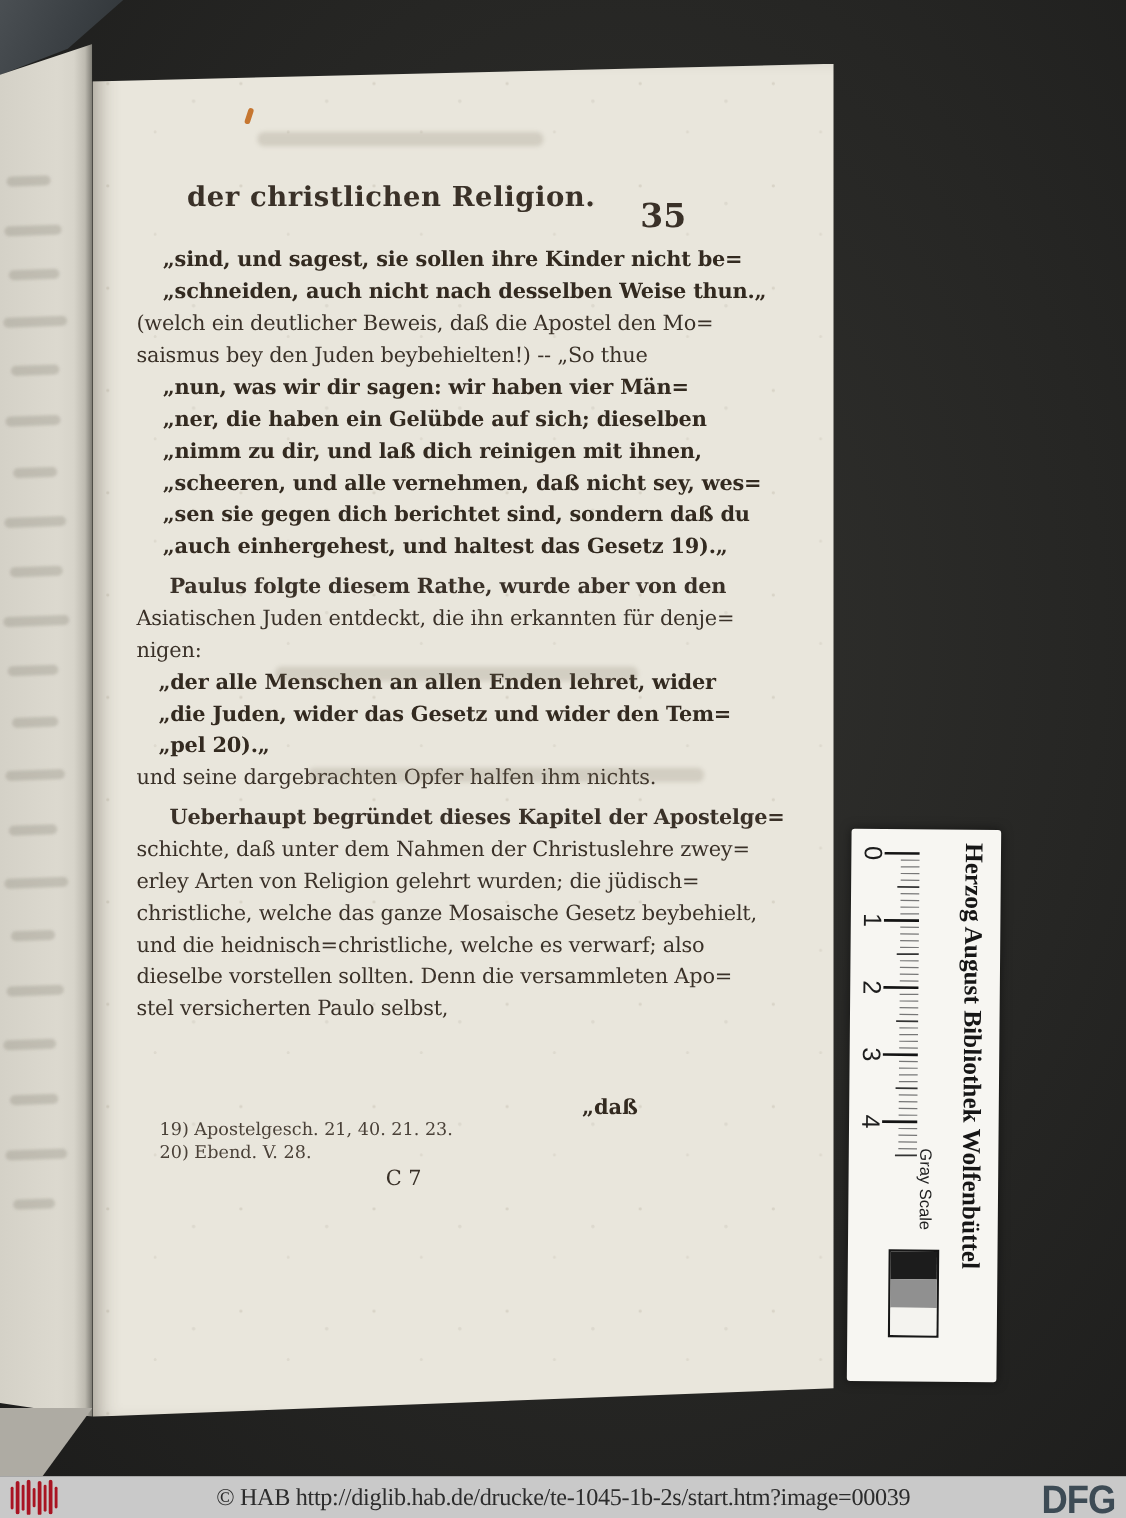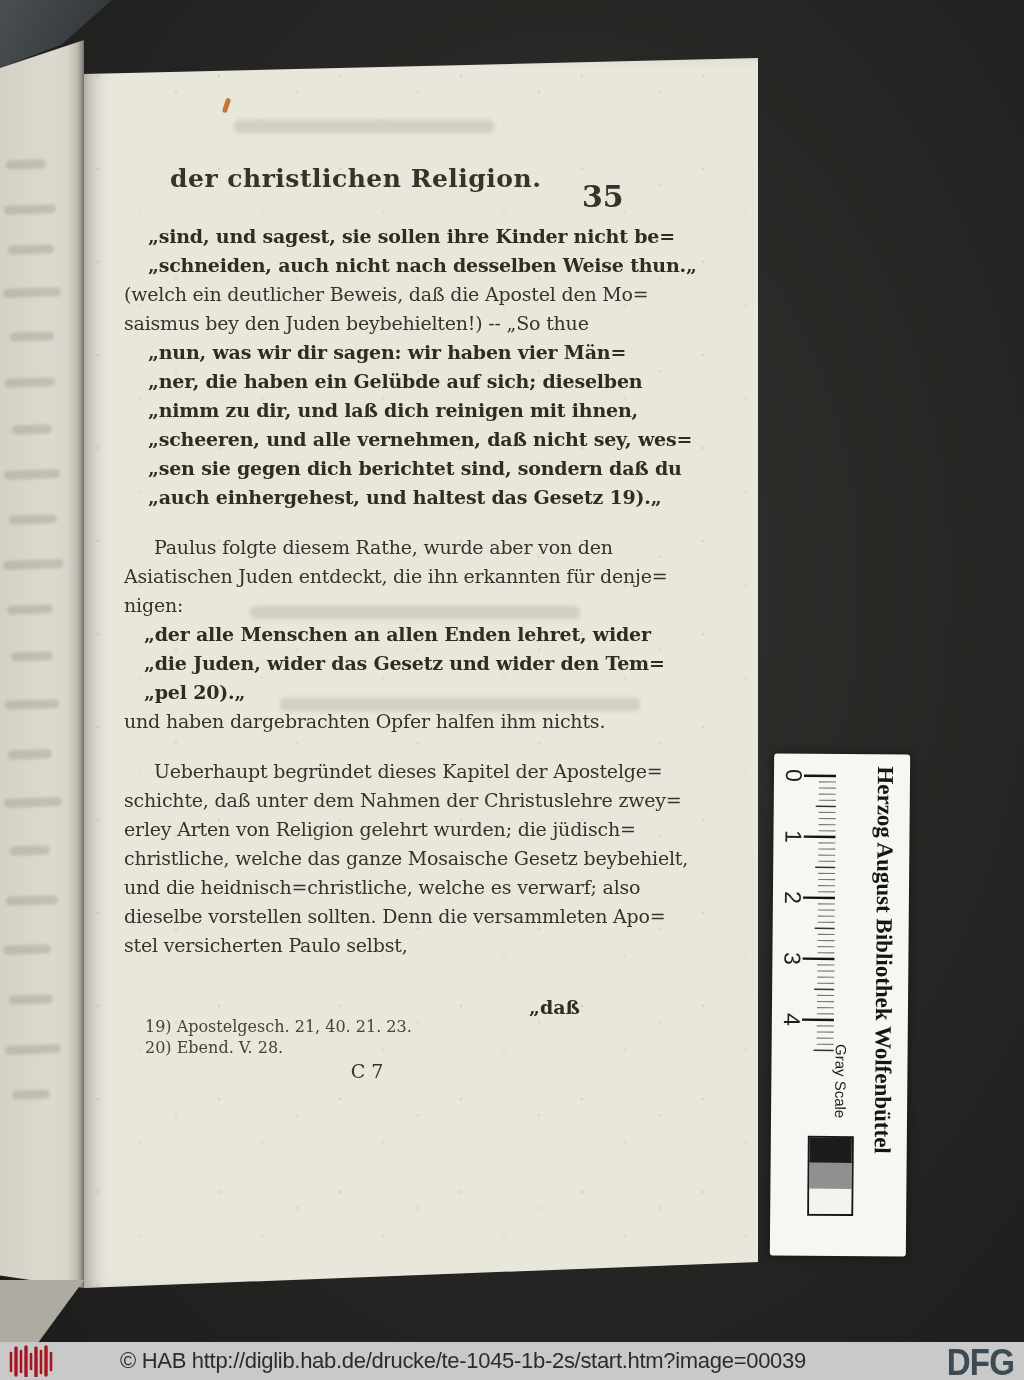--- a/index.html
+++ b/index.html
@@ -40,21 +40,21 @@
   .running-title{position:absolute;left:86px;top:106px;width:400px;text-align:left;
     font-size:25px;font-weight:700;color:var(--ink);letter-spacing:.5px;}
   .page-number{position:absolute;left:498px;top:121px;width:50px;
     font-size:30px;font-weight:700;color:var(--ink);}
   .ink-fleck{position:absolute;left:140px;top:40px;width:5px;height:15px;border-radius:3px;
     background:#c2691d;transform:rotate(18deg);opacity:.9;}
   .text-block{position:absolute;left:40px;top:164px;width:546px;}
   .tline{white-space:nowrap;line-height:29px;font-size:19px;letter-spacing:-0.2px;}
   .tline.q{font-weight:700;color:var(--ink-bold);margin-left:24px;}
   .tline.n{font-weight:400;color:var(--ink);}
-  .tline.ip{text-indent:30px;margin-top:21px;}
+  .tline.ip{text-indent:30px;margin-top:7px;font-weight:bold;}
   .tline.iq{margin-left:20px;}
   .page-smudge{position:absolute;height:13px;border-radius:6px;
     background:rgba(118,110,92,.20);filter:blur(2px);}
   .catchword{position:absolute;left:360px;top:938px;width:136px;text-align:right;
     font-size:19px;font-weight:700;color:var(--ink-bold);}
   .footnotes{position:absolute;left:61px;top:958px;width:420px;}
   .footnote{font-size:16px;line-height:21px;color:#4a4138;white-space:nowrap;}
   .signature{position:absolute;left:238px;top:1002px;width:90px;text-align:center;
     font-size:19px;color:var(--ink);}
   
@@ -74,22 +74,22 @@
   .patch-stack{position:absolute;left:37px;top:382px;width:46px;height:80px;
     border:2px solid #161616;display:flex;flex-direction:column;}
   .patch{flex:1;}
   .patch.black{background:var(--black-patch);}
   .patch.gray{background:var(--gray-patch);}
   .patch.white{background:#f4f3ef;}
   
   .footer-bar{position:absolute;left:0;top:1342px;width:1024px;height:38px;
     background:var(--footer-bar);display:flex;align-items:center;}
   .hab-logo{position:absolute;left:8px;top:3px;}
-  .footer-url{position:absolute;left:120px;right:120px;
-    font-family:Liberation Sans, sans-serif;font-size:22px;letter-spacing:-0.3px;
+  .footer-url{position:absolute;left:120px;right:120px;text-align:center;
+    font-family:Liberation Serif, serif;font-size:22px;letter-spacing:-0.3px;
     color:var(--footer-text);white-space:nowrap;}
   .dfg-logo{position:absolute;right:10px;top:0px;
     font-family:"Liberation Sans",sans-serif;font-weight:bold;font-size:36px;
     color:var(--dfg-logo);letter-spacing:-1px;transform:scaleX(.92);transform-origin:right center;}
 </style>
 </head>
 <body>
 
 <div class="topleft-wedge"></div>
 
@@ -132,21 +132,21 @@
       <div class="tline q">„nimm zu dir, und laß dich reinigen mit ihnen,</div>
       <div class="tline q">„scheeren, und alle vernehmen, daß nicht sey, wes=</div>
       <div class="tline q">„sen sie gegen dich berichtet sind, sondern daß du</div>
       <div class="tline q">„auch einhergehest, und haltest das Gesetz 19).„</div>
       <div class="tline n ip">Paulus folgte diesem Rathe, wurde aber von den</div>
       <div class="tline n">Asiatischen Juden entdeckt, die ihn erkannten für denje=</div>
       <div class="tline n">nigen:</div>
       <div class="tline q iq">„der alle Menschen an allen Enden lehret, wider</div>
       <div class="tline q iq">„die Juden, wider das Gesetz und wider den Tem=</div>
       <div class="tline q iq">„pel 20).„</div>
-      <div class="tline n">und haben dargebrachten Opfer halfen ihm nichts.</div>
+      <div class="tline n">und seine dargebrachten Opfer halfen ihm nichts.</div>
       <div class="tline n ip">Ueberhaupt begründet dieses Kapitel der Apostelge=</div>
       <div class="tline n">schichte, daß unter dem Nahmen der Christuslehre zwey=</div>
       <div class="tline n">erley Arten von Religion gelehrt wurden; die jüdisch=</div>
       <div class="tline n">christliche, welche das ganze Mosaische Gesetz beybehielt,</div>
       <div class="tline n">und die heidnisch=christliche, welche es verwarf; also</div>
       <div class="tline n">dieselbe vorstellen sollten.  Denn die versammleten Apo=</div>
       <div class="tline n">stel versicherten Paulo selbst,</div>
     </div>
   <div class="catchword">„daß</div>
   <div class="footnotes" id="footnotes">

